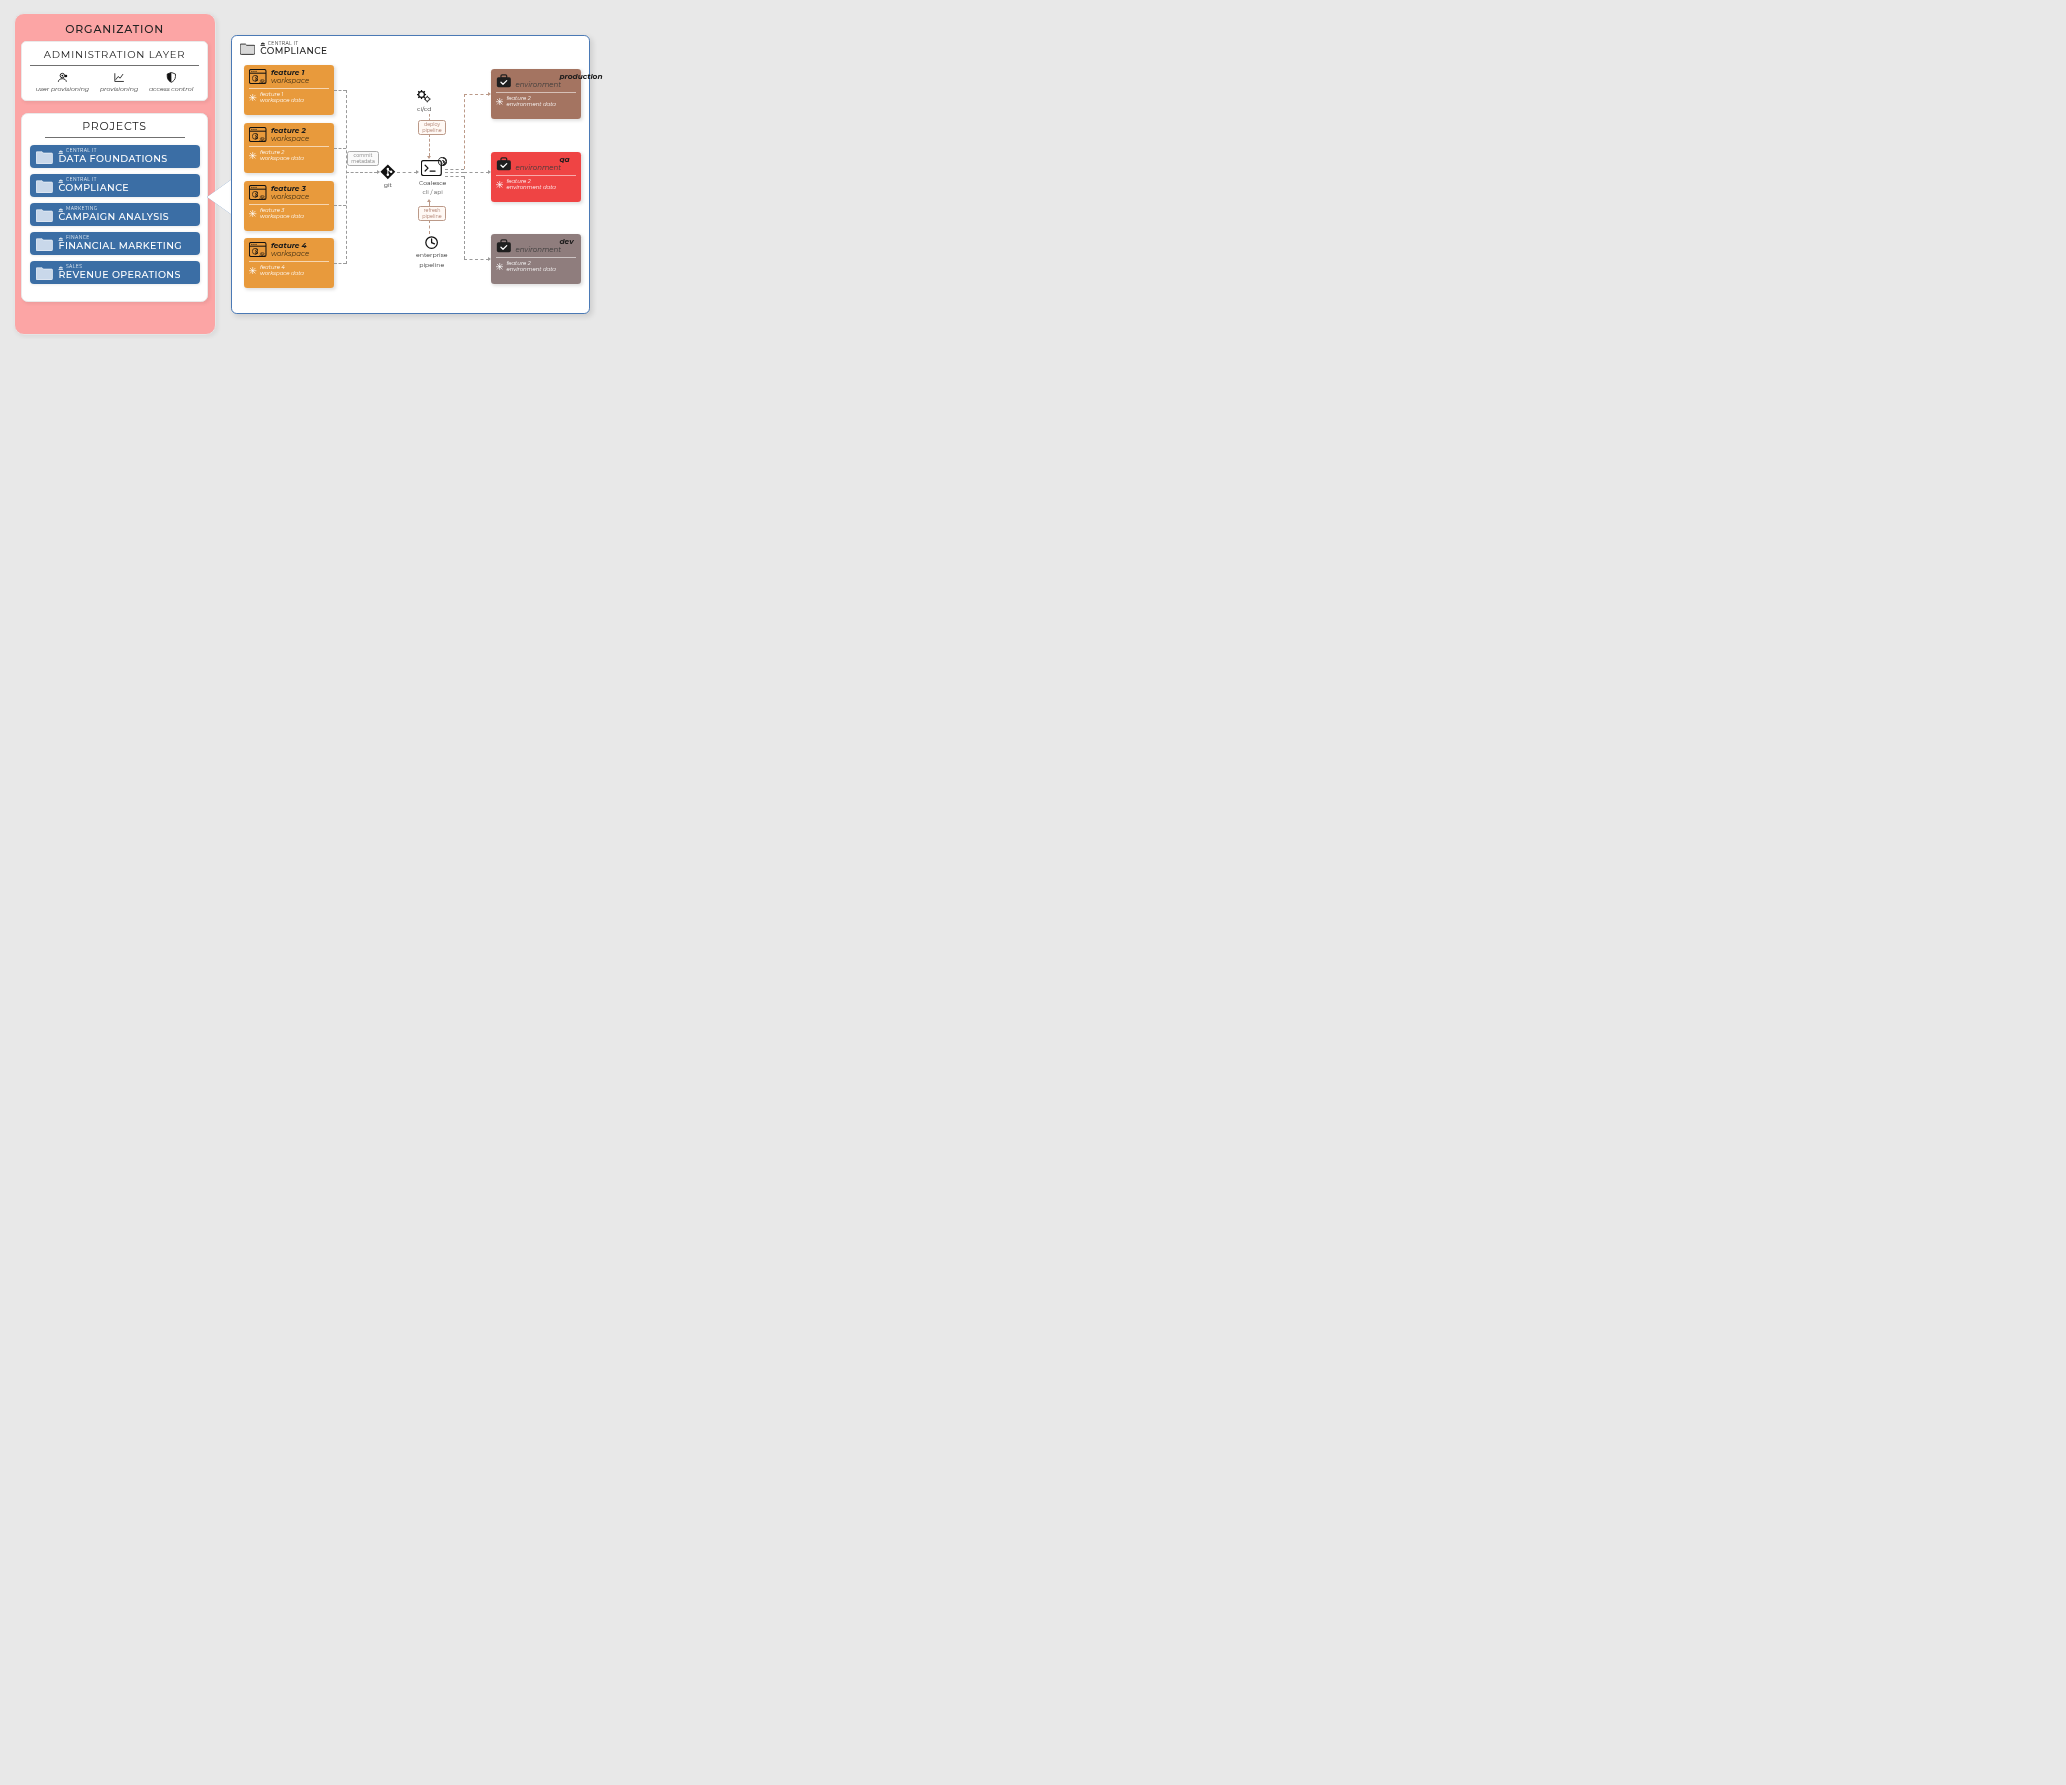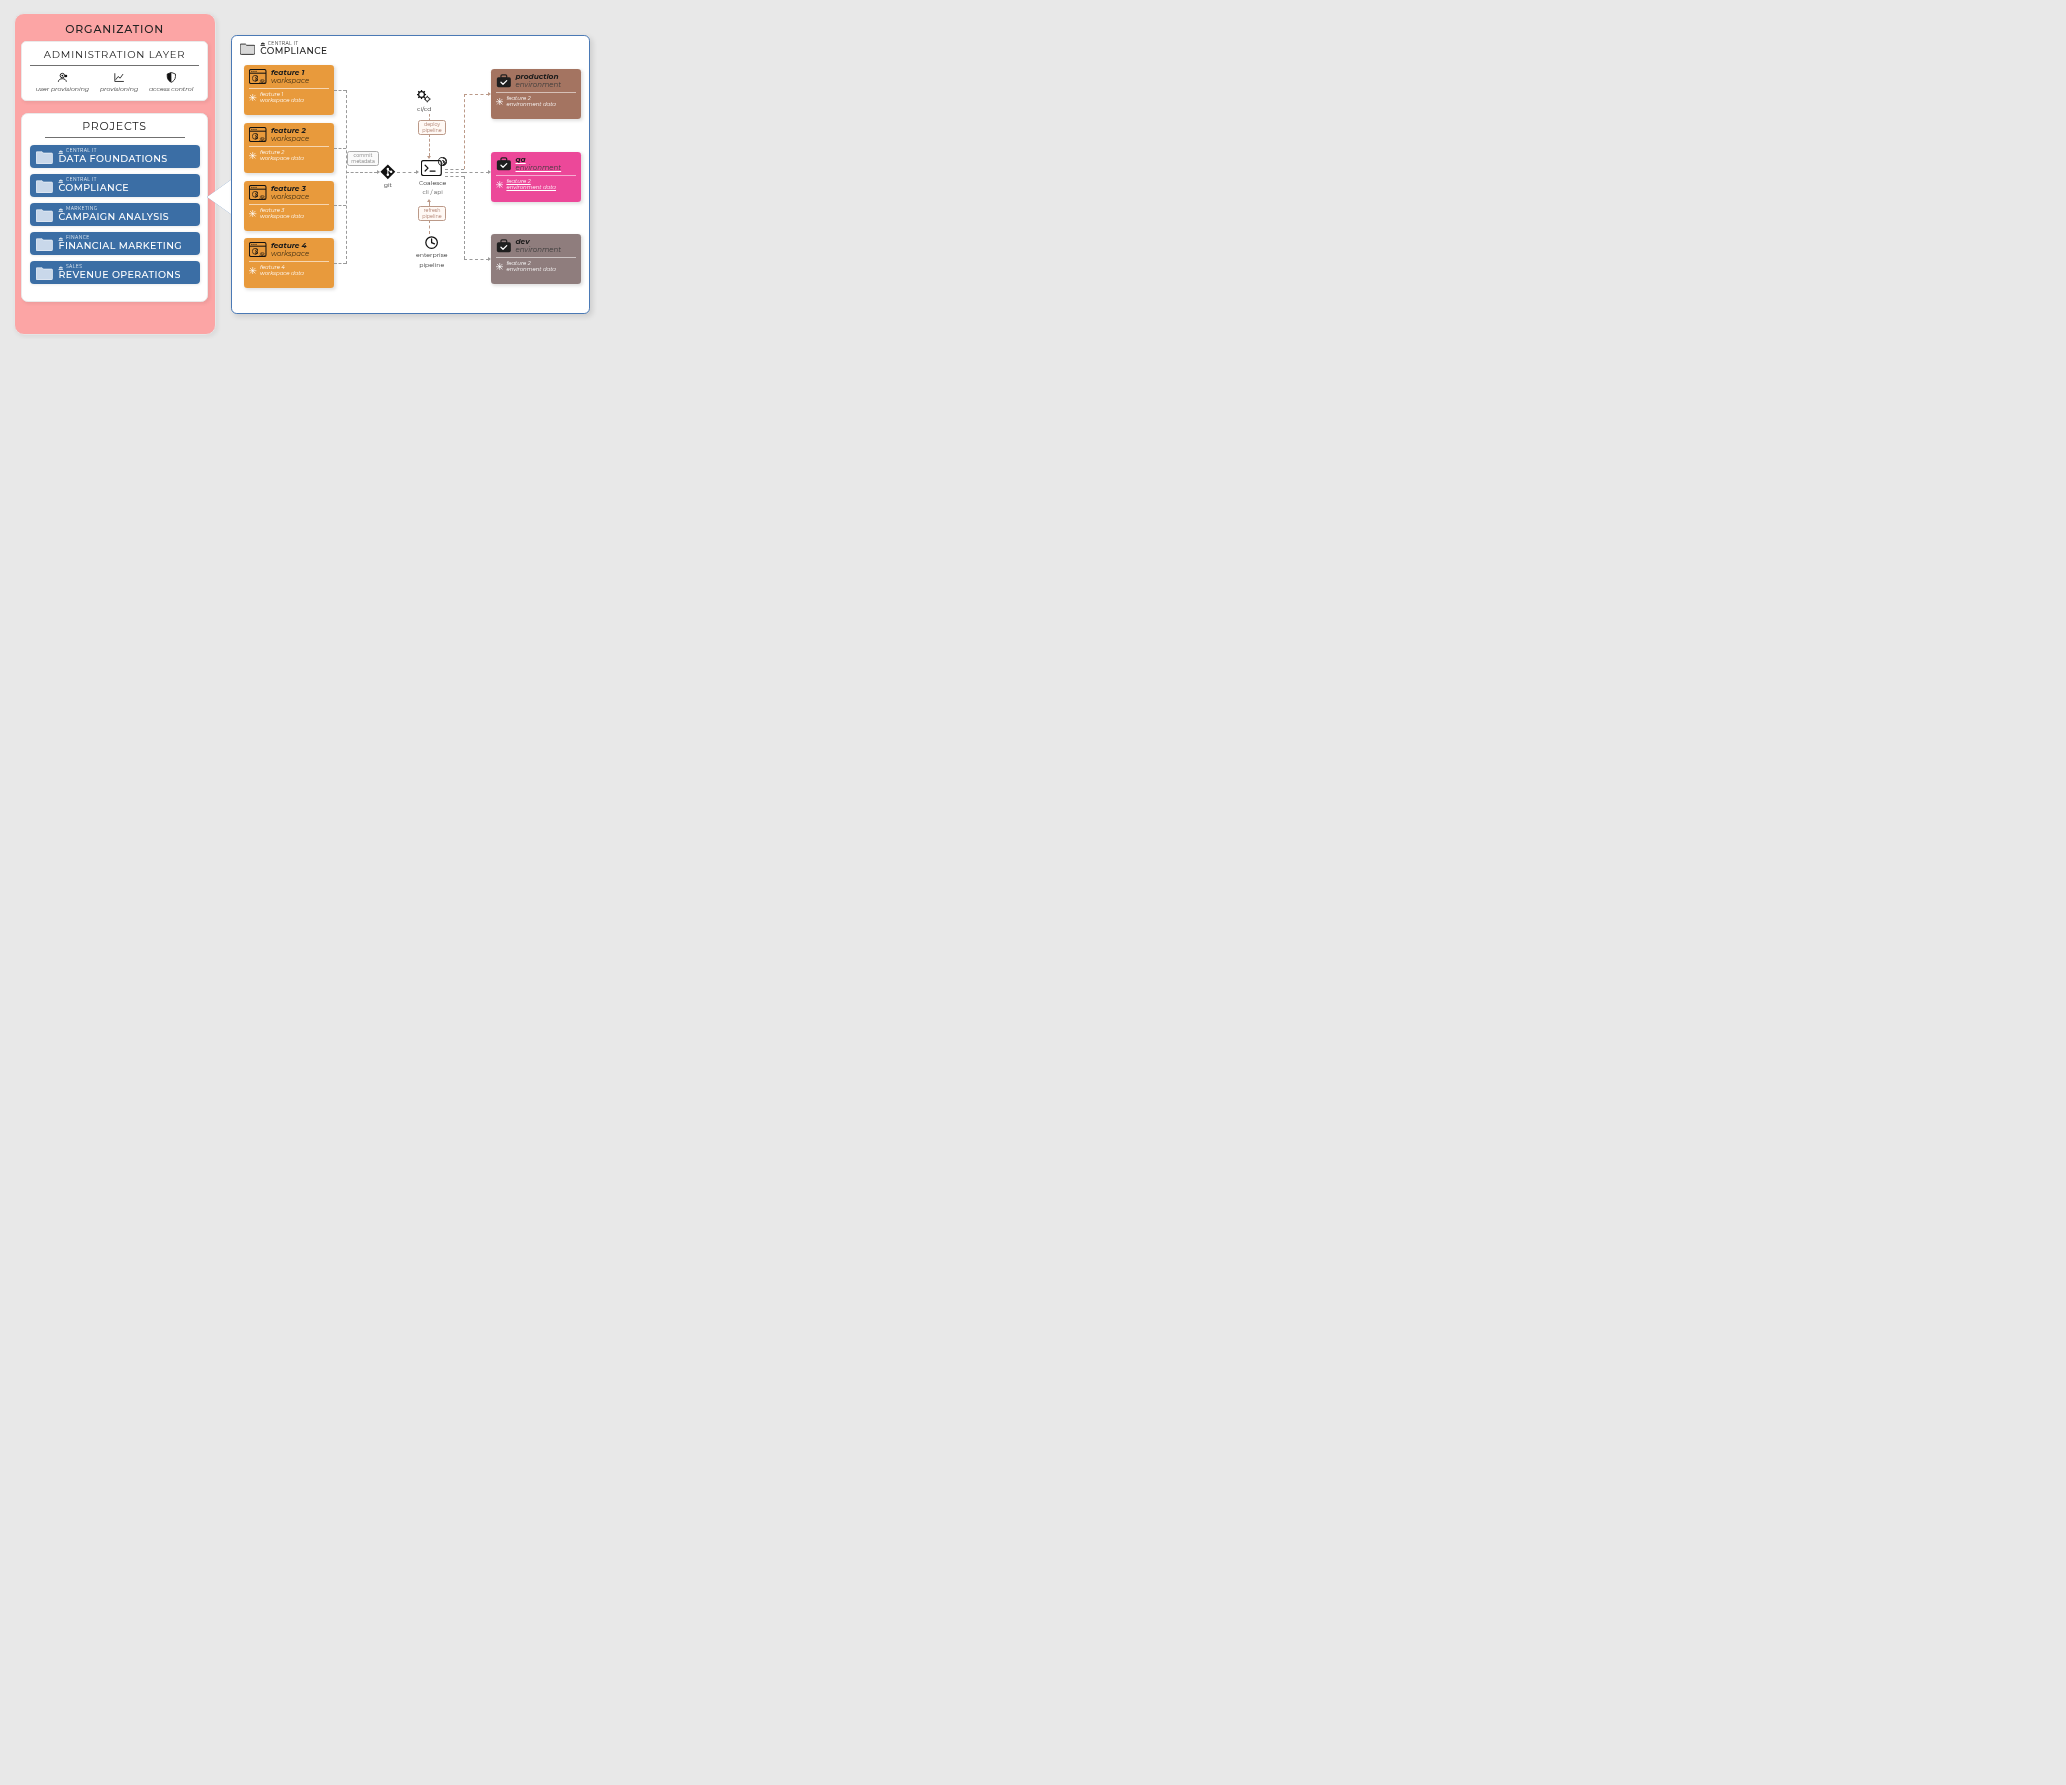--- a/index.html
+++ b/index.html
@@ -143,26 +143,26 @@
 .env {
   position: absolute;
   right: 8.3px;
   width: 90px; height: 50px;
   border-radius: 3.3px;
   box-shadow: 1.2px 1.2px 3.3px rgba(0,0,0,0.12);
   padding: 4.1px 5px;
   color: #fff;
 }
 .env-prod { background: #a47461; }
-.env-qa { background: #ec4899; text-decoration: underline; }
+.env-qa { background: #ef4444; }
 .env-dev { background: #8f7d7d; }
 .env-top { display: flex; align-items: center; gap: 4.1px; }
 .env-ico { width: 15.7px; height: 14px; flex-shrink: 0; }
 .env-txt { display: flex; flex-direction: column; line-height: 1.05; }
-.env-title { font-style: italic; font-weight: 700; font-size: 7.4px; color: #1b1b1b; }
+.env-title { font-style: italic; font-weight: 700; font-size: 7.4px; color: #1b1b1b; margin-left: 44px; }
 .env-sub { font-style: italic; font-size: 7px; color: #3a3a3a; }
 .env-hr { border: 0; border-top: 0.4px solid rgba(255,255,255,.55); margin: 3.3px 0 2.5px; }
 .env-data { display: flex; align-items: center; gap: 3.3px; }
 .env-data-txt { display: flex; flex-direction: column; font-style: italic; color: #fff; font-size: 5.4px; line-height: 1.15; }
 
 .pipe-node { position: absolute; display: flex; flex-direction: column; align-items: center; gap: 1.7px; }
 .pipe-label { color: #333; font-size: 6.2px; }
 .pipe-sub { color: #555; font-size: 5.8px; }
 
 .tag {

